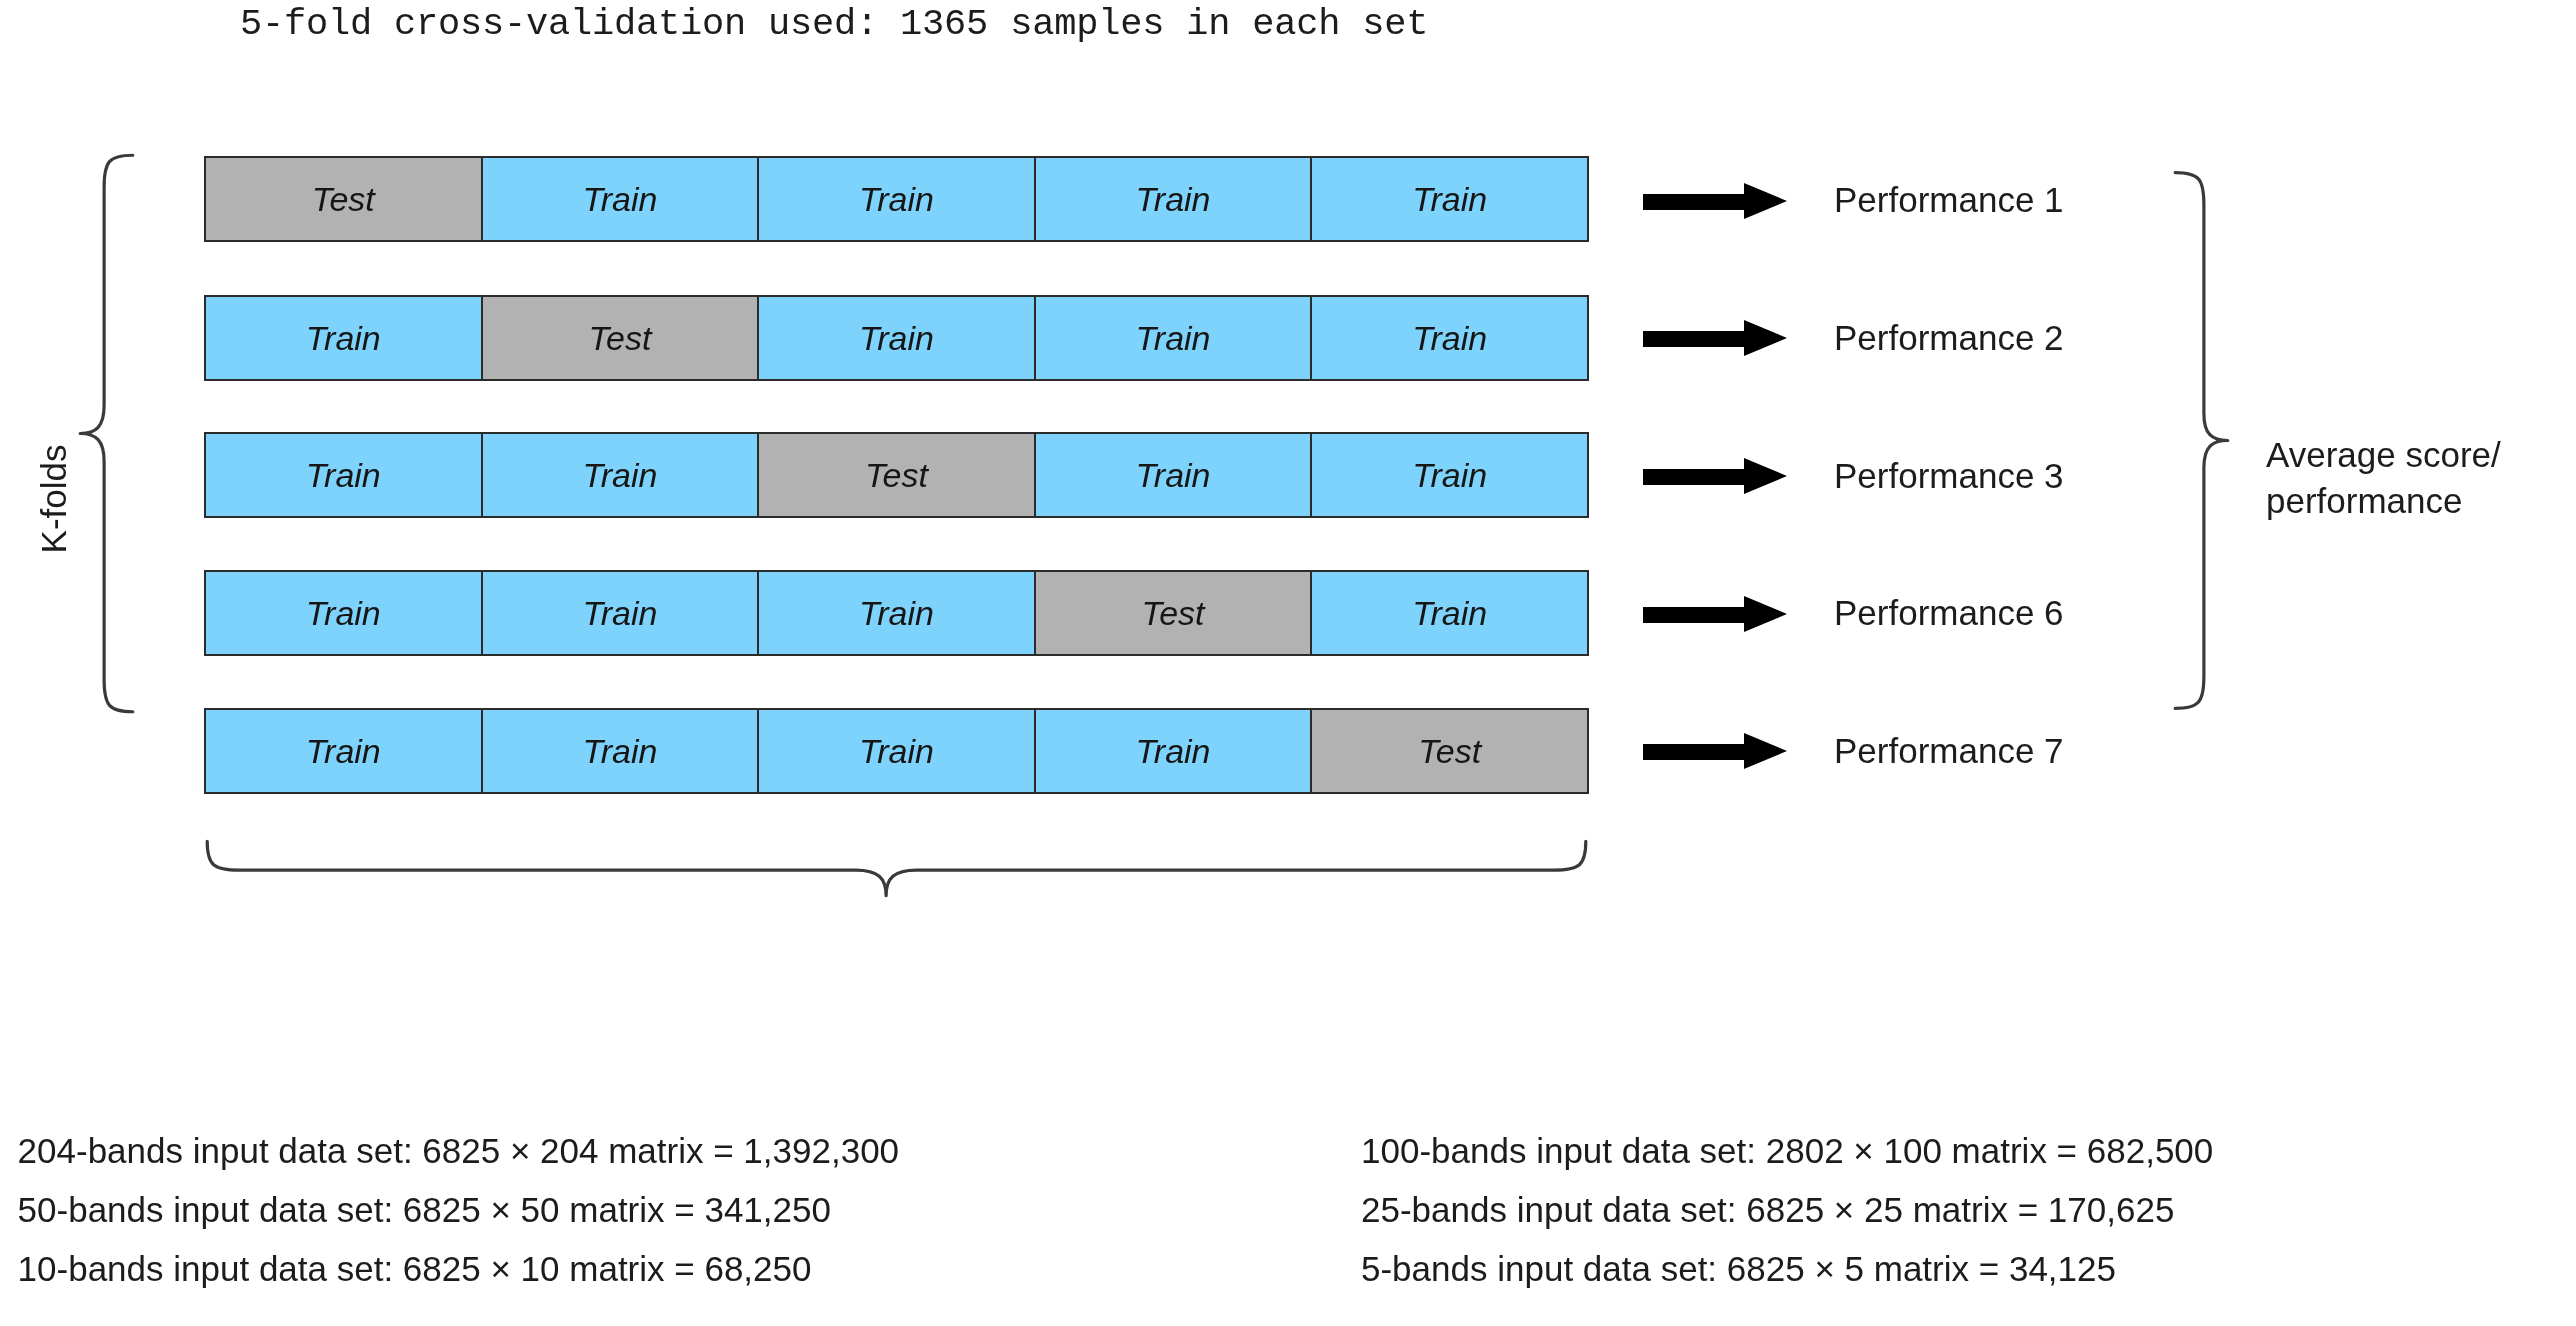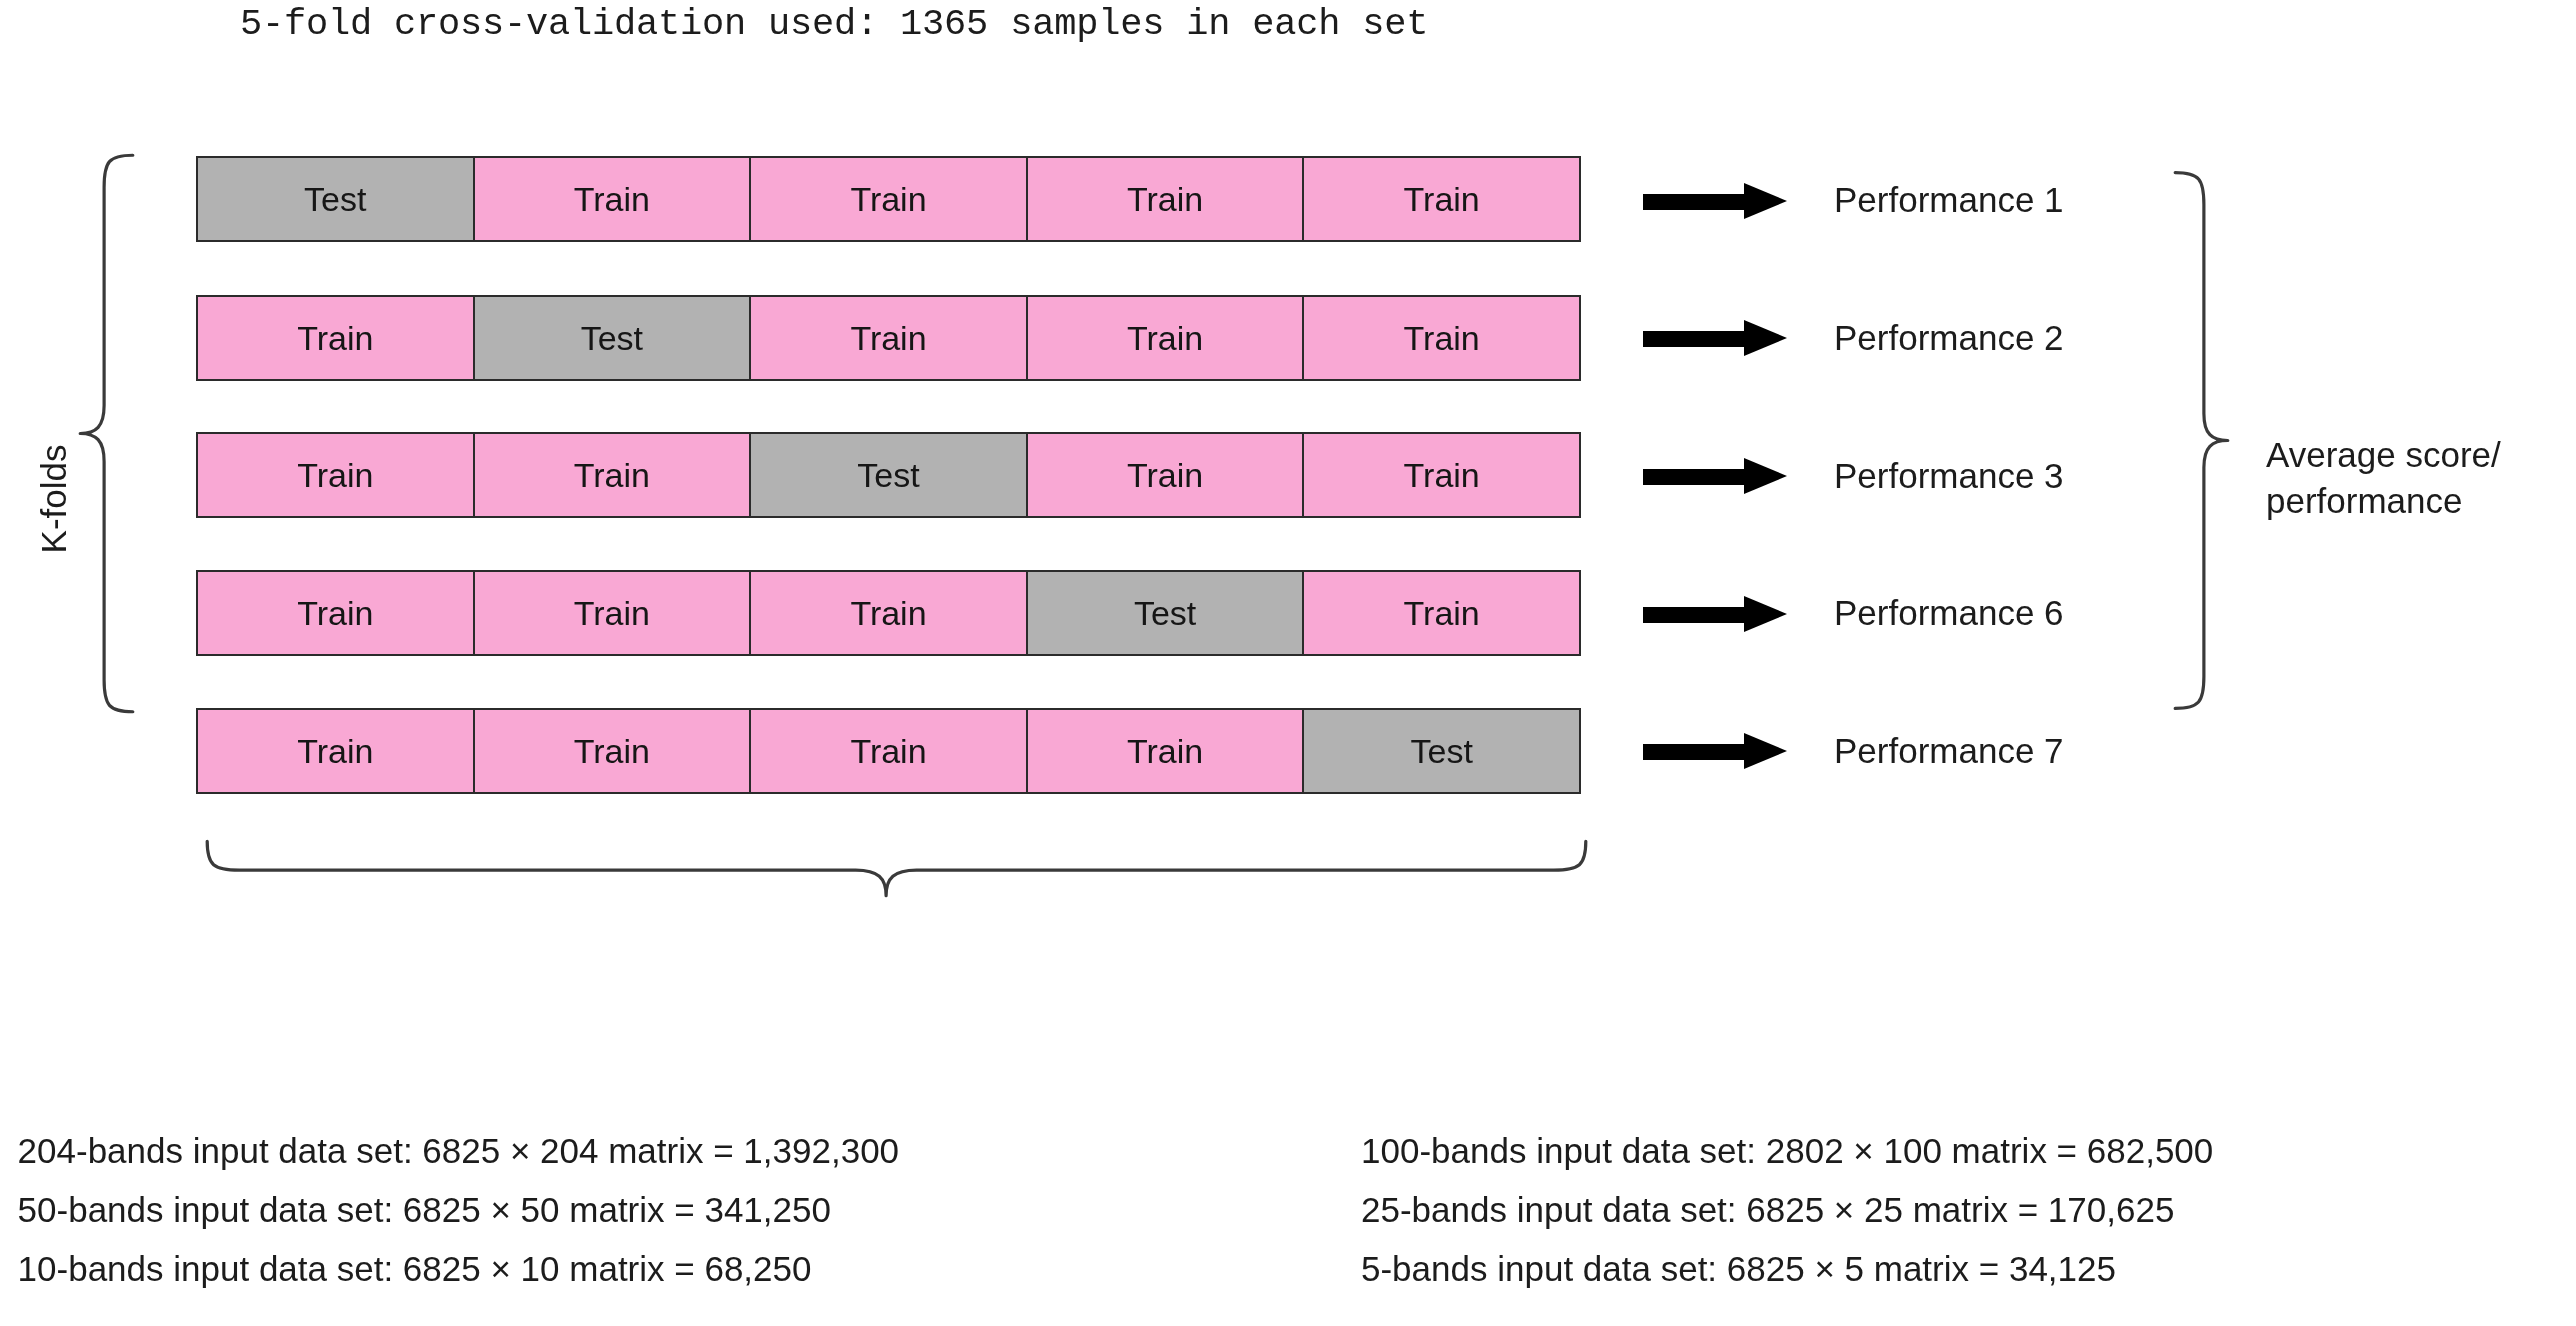--- a/index.html
+++ b/index.html
@@ -56,31 +56,32 @@
     fill: none;
     stroke: #3a3a3a;
     stroke-width: 4;
     stroke-linecap: round;
     stroke-linejoin: round;
   }
 
   
   .fold-row {
     position: absolute;
-    left: 196px;
+    left: 204px;
     width: 1385px;
     height: 86px;
     display: flex;
+    font-style: italic;
   }
   .fold-cell {
     flex: 1 1 0;
     border: 2.4px solid #2b2b2b;
     border-right-width: 0;
     box-sizing: border-box;
-    background: #f9a8d4;
+    background: #7dd3fc;
     display: flex;
     align-items: center;
     justify-content: center;
     font-size: 34px;
     line-height: 35px;
     color: #161616;
   }
   .fold-cell:last-child {
     border-right-width: 2.4px;
   }

